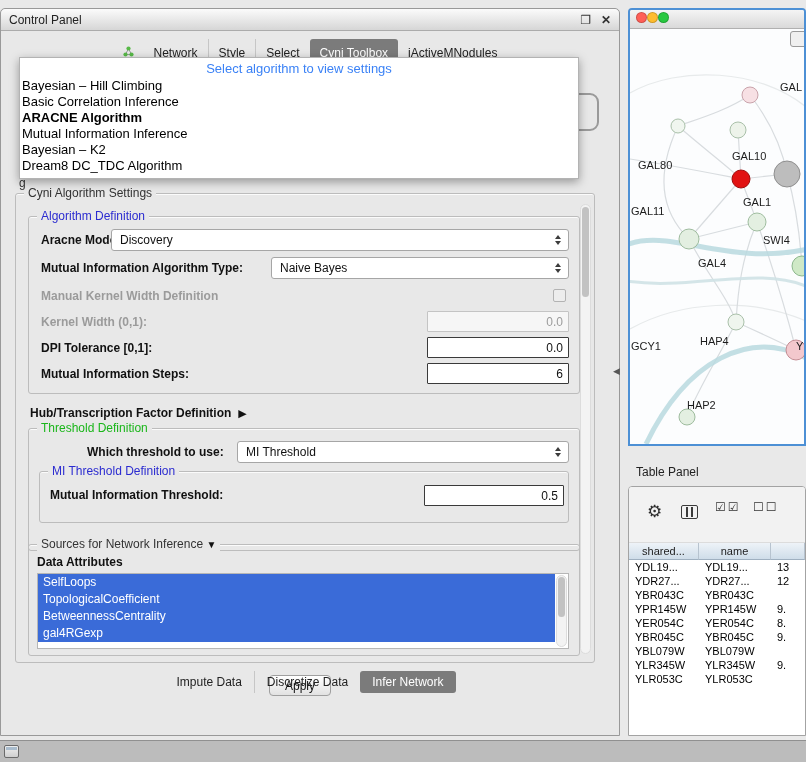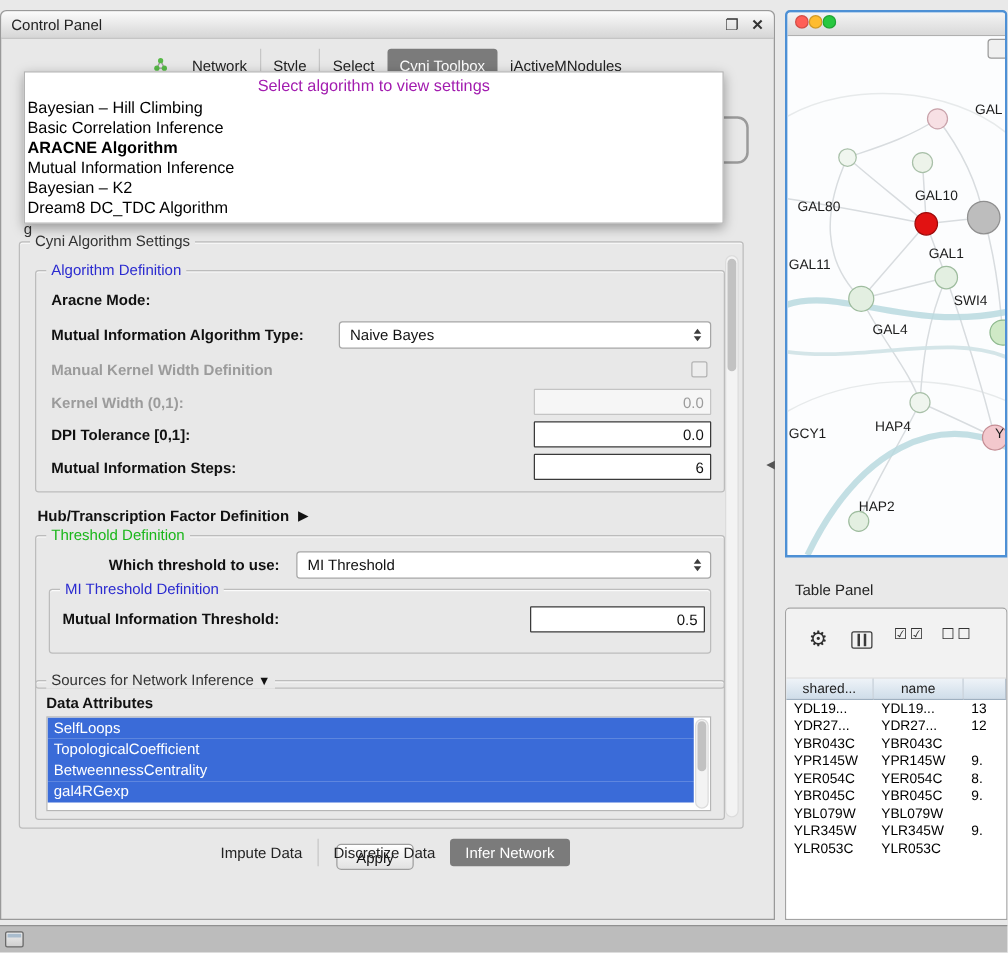--- a/index.html
+++ b/index.html
@@ -18,21 +18,21 @@
   .tab:first-child{border-left:none}
   .tab.selected{background:#7b7b7b;color:#fff;border-radius:3px;border-left:none}
   .tab.selected + .tab{border-left:none}
 
   
   #combo-fragment{position:absolute;left:546px;top:84px;width:52px;height:38px;border:2px solid #9a9a9a;border-radius:9px;z-index:10}
   #partial-g{position:absolute;left:18px;top:167px;font-size:12px;color:#333;z-index:5}
 
   
   #algo-popup{position:absolute;left:18px;top:48px;width:560px;background:#fff;border:1px solid #b3b3b3;box-shadow:0 3px 9px rgba(0,0,0,.35);z-index:40;padding:2px 0 4px;font-size:13px}
-  .popup-placeholder{color:#a21caf;text-align:center;height:18px;line-height:18px}
+  .popup-placeholder{color:#3b82f6;text-align:center;height:18px;line-height:18px}
   .popup-item{height:16px;line-height:16px;padding:0 2px;color:#000;white-space:nowrap}
   .popup-item.selected{font-weight:bold}
 
   
   .groupbox{position:absolute;border:1px solid #bcbcbc;border-radius:3px;box-shadow:inset 0 1px 0 rgba(255,255,255,.8)}
   .gb-title{position:absolute;top:-8px;left:8px;background:#e8e8e8;padding:0 4px;font-size:12px;color:#333;white-space:nowrap;line-height:14px}
   .gb-title.blue{color:#2b2bd0}
   .gb-title.green{color:#1ab61a}
 
   #settings-box{left:14px;top:184px;width:580px;height:470px}
@@ -160,20 +160,27 @@
   </div>
 
   <div id="settings-box" class="groupbox">
     <span class="gb-title">Cyni Algorithm Settings</span>
 
     <div id="algdef-box" class="groupbox">
       <span class="gb-title blue">Algorithm Definition</span>
 
       <div class="row" style="top:12px">
         <span class="lbl" style="left:12px">Aracne Mode:</span>
+        <div class="combo" style="left:82px;width:458px">
+          <span>Discovery</span>
+          <span class="arrows">
+              <i class="arrow-up"></i>
+              <i class="arrow-down"></i>
+            </span>
+        </div>
       </div>
 
       <div class="row" style="top:40px">
         <span class="lbl" style="left:12px">Mutual Information Algorithm Type:</span>
         <div class="combo" style="left:242px;width:298px">
           <span>Naive Bayes</span>
           <span class="arrows">
               <i class="arrow-up"></i>
               <i class="arrow-down"></i>
             </span>

